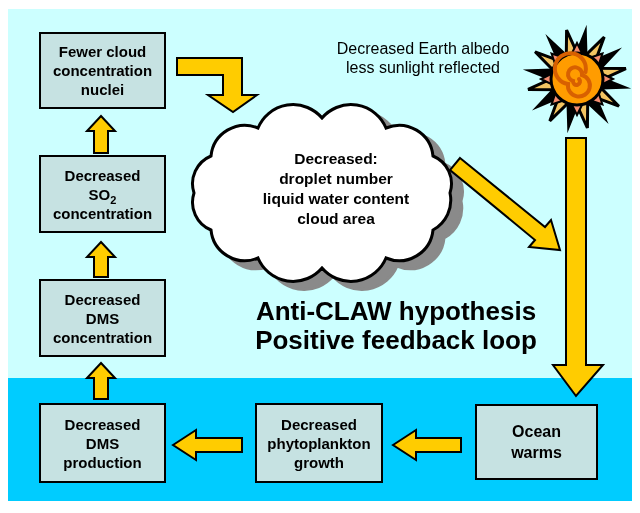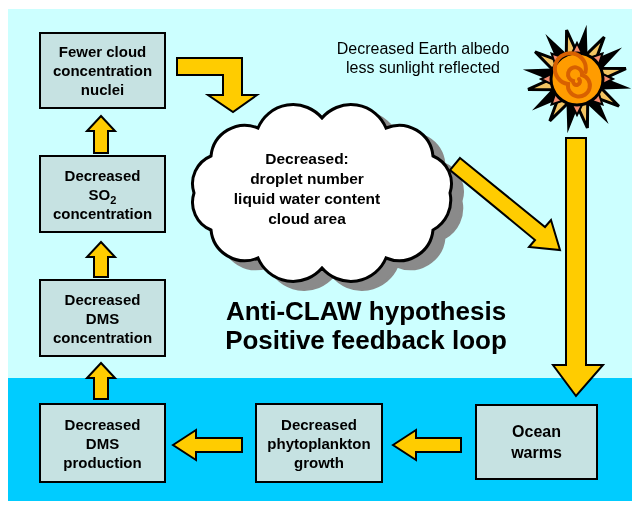--- a/index.html
+++ b/index.html
@@ -16,28 +16,28 @@
   }
   .box1{left:39px;top:32px;width:127px;height:77px;}
   .box2{left:39px;top:155px;width:127px;height:78px;}
   .box3{left:39px;top:279px;width:127px;height:78px;}
   .box4{left:39px;top:403px;width:127px;height:80px;}
   .box5{left:255px;top:403px;width:128px;height:80px;font-size:15px;}
   .box6{left:475px;top:404px;width:123px;height:76px;font-size:16px;line-height:21px;text-align:center;}
   .node sub{font-size:11px;line-height:0;}
   .title{
     position:absolute;left:166px;top:297px;width:400px;text-align:center;
-    font-size:26px;line-height:29px;font-weight:bold;z-index:6;letter-spacing:0px;
+    font-size:26px;line-height:29px;font-weight:bold;z-index:6;letter-spacing:0px;padding-left:30px;
   }
   .albedo{
     position:absolute;left:317px;top:39px;width:212px;text-align:center;
     font-size:16px;line-height:19px;font-weight:normal;z-index:6;
   }
   .cloud-label{
-    position:absolute;left:187px;top:149px;width:240px;text-align:center;
+    position:absolute;left:216px;top:149px;width:240px;text-align:center;
     font-size:15.5px;line-height:20px;font-weight:bold;z-index:7;
   }
   .cloud-label .items{}
   svg.overlay{position:absolute;left:0;top:0;z-index:5;}
   .arrow{fill:#FFCC00;stroke:#000000;stroke-width:2;}
 </style>
 </head>
 <body>
 
 <div class="stage">

